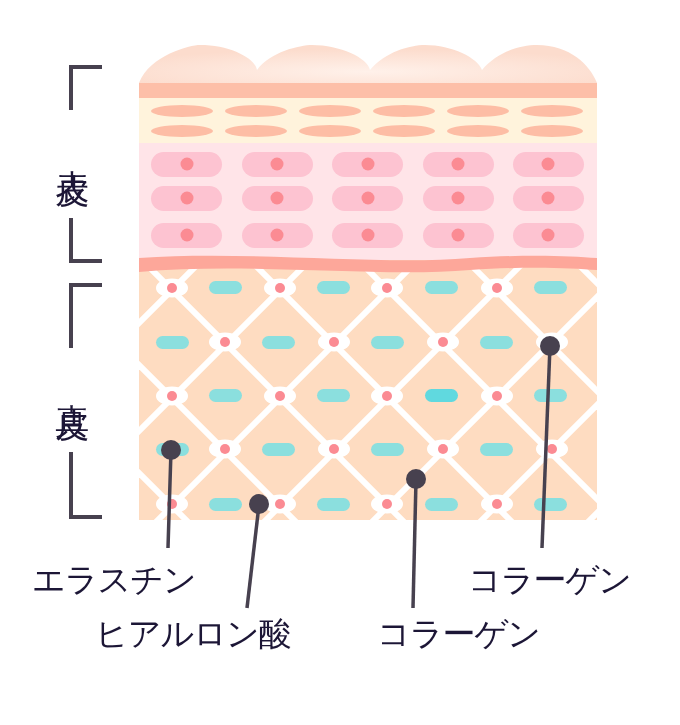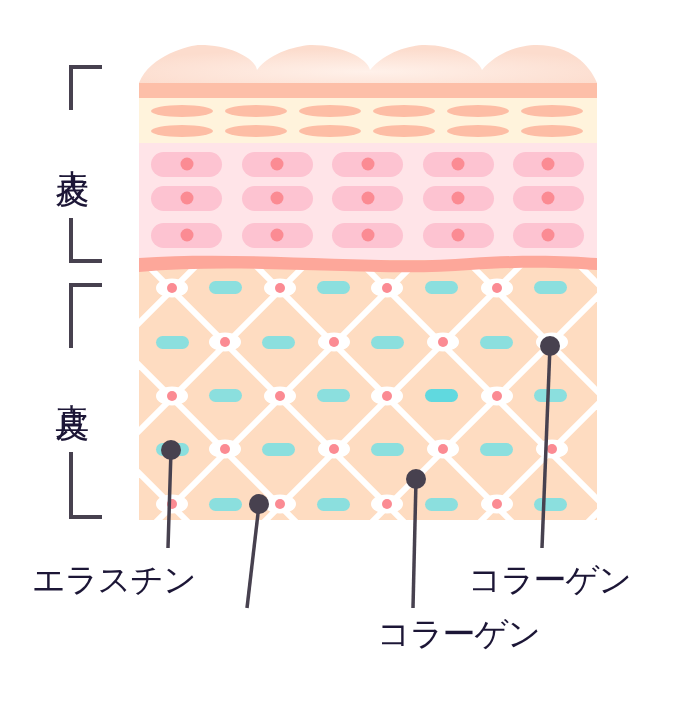--- a/index.html
+++ b/index.html
@@ -214,15 +214,16 @@
   
   <div class="vlbl" style="left:52px; top:122px;">
     <span style="writing-mode:vertical-rl; letter-spacing:4px;">表皮</span>
   </div>
   <div class="vlbl" style="left:52px; top:356px;">
     <span style="writing-mode:vertical-rl; letter-spacing:4px;">真皮</span>
   </div>
 
   
   <div class="lbl" style="left:32px; top:563px;">エラスチン</div>
+  <div class="lbl" style="left:95px; top:617px;">ヒアルロン酸</div>
   <div class="lbl" style="left:377px; top:617px;text-align:center;">コラーゲン</div>
   <div class="lbl" style="left:468px; top:563px;">コラーゲン</div>
 </div>
 
 </body></html>

